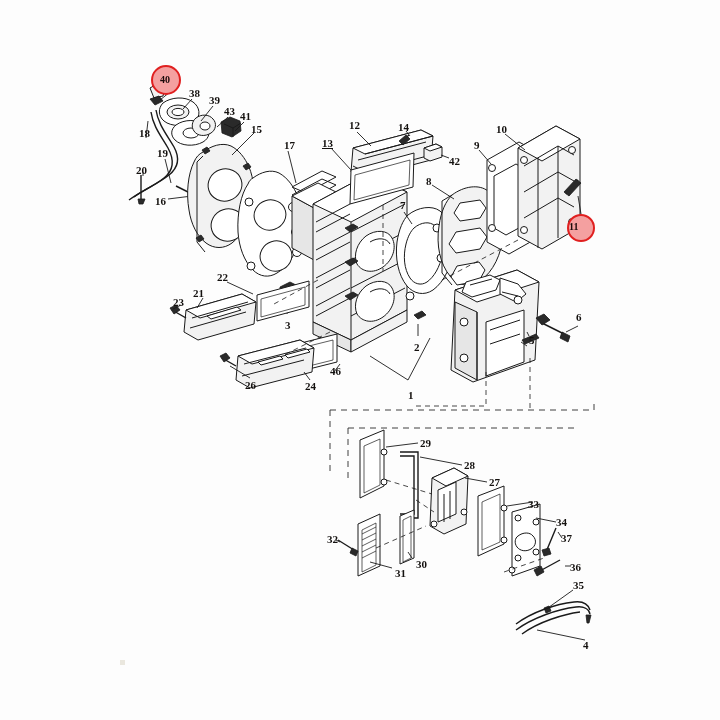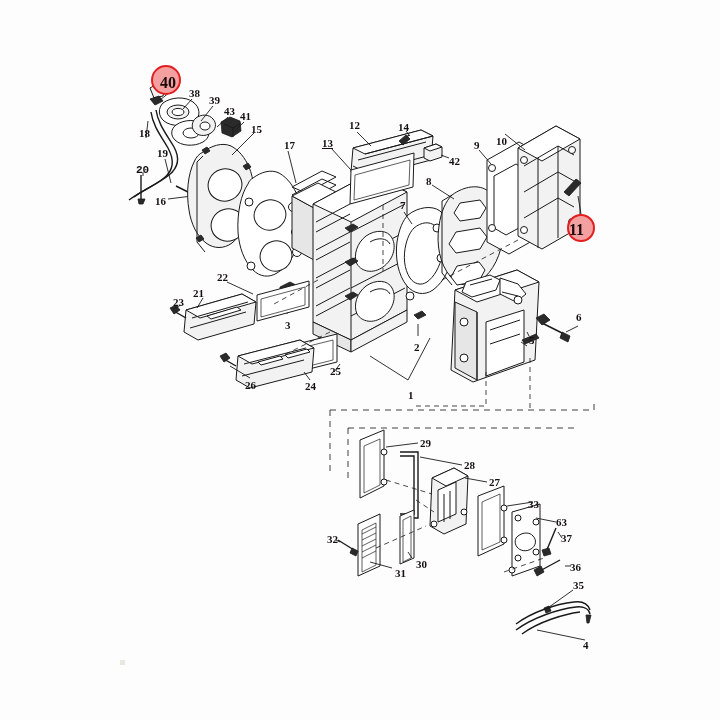--- a/index.html
+++ b/index.html
@@ -30,21 +30,21 @@
     font-family: "Liberation Serif", serif;
     font-size: 11px;
     font-weight: bold;
     color: #14110f;
     line-height: 1;
     white-space: nowrap;
     user-select: none;
   }
   .callout.highlight-num {
     color: #1a0a0a;
-    font-size: 16px;
+    font-size: 10px;
   }
   .hl-circle {
     position: absolute;
     border-radius: 50%;
     box-sizing: border-box;
   }
 </style>
 </head>
 <body>
 
@@ -407,45 +407,45 @@
   <div id="callouts">
     <span class="callout" style="left:408px; top:390px;">1</span>
     <span class="callout" style="left:414px; top:342px;">2</span>
     <span class="callout" style="left:285px; top:320px;">3</span>
     <span class="callout" style="left:583px; top:640px;">4</span>
     <span class="callout" style="left:529px; top:335px;">5</span>
     <span class="callout" style="left:576px; top:312px;">6</span>
     <span class="callout" style="left:400px; top:200px;">7</span>
     <span class="callout" style="left:426px; top:176px;">8</span>
     <span class="callout" style="left:474px; top:140px;">9</span>
-    <span class="callout" style="left:496px; top:136px;">10</span>
+    <span class="callout" style="left:496px; top:124px;">10</span>
     <span class="callout highlight-num" style="left:569px; top:222px;">11</span>
     <span class="callout" style="left:349px; top:120px;">12</span>
     <span class="callout" style="left:322px; top:138px;text-decoration:underline;">13</span>
     <span class="callout" style="left:398px; top:122px;">14</span>
     <span class="callout" style="left:251px; top:124px;">15</span>
     <span class="callout" style="left:155px; top:196px;">16</span>
     <span class="callout" style="left:284px; top:140px;">17</span>
     <span class="callout" style="left:139px; top:128px;">18</span>
     <span class="callout" style="left:157px; top:148px;">19</span>
-    <span class="callout" style="left:136px; top:165px;font-family:Liberation Mono, monospace;">20</span>
+    <span class="callout" style="left:136px; top:165px;">20</span>
     <span class="callout" style="left:193px; top:288px;">21</span>
     <span class="callout" style="left:217px; top:272px;">22</span>
     <span class="callout" style="left:173px; top:297px;">23</span>
     <span class="callout" style="left:305px; top:381px;font-family:Liberation Serif, serif;">24</span>
-    <span class="callout" style="left:330px; top:366px;">25</span>
+    <span class="callout" style="left:330px; top:366px;">46</span>
     <span class="callout" style="left:245px; top:380px;">26</span>
     <span class="callout" style="left:489px; top:477px;text-align:right;">27</span>
     <span class="callout" style="left:464px; top:460px;">28</span>
     <span class="callout" style="left:420px; top:438px;">29</span>
     <span class="callout" style="left:416px; top:559px;">30</span>
     <span class="callout" style="left:395px; top:568px;">31</span>
     <span class="callout" style="left:327px; top:534px;">32</span>
     <span class="callout" style="left:528px; top:499px;text-align:right;">33</span>
-    <span class="callout" style="left:556px; top:517px;">63</span>
+    <span class="callout" style="left:556px; top:517px;">34</span>
     <span class="callout" style="left:573px; top:580px;">35</span>
     <span class="callout" style="left:570px; top:562px;">36</span>
     <span class="callout" style="left:561px; top:533px;">37</span>
     <span class="callout" style="left:189px; top:88px;">38</span>
     <span class="callout" style="left:209px; top:95px;">39</span>
     <span class="callout highlight-num" style="left:160px; top:75px;">40</span>
     <span class="callout" style="left:240px; top:111px;">41</span>
     <span class="callout" style="left:449px; top:156px;">42</span>
     <span class="callout" style="left:224px; top:106px;">43</span>
   </div>

